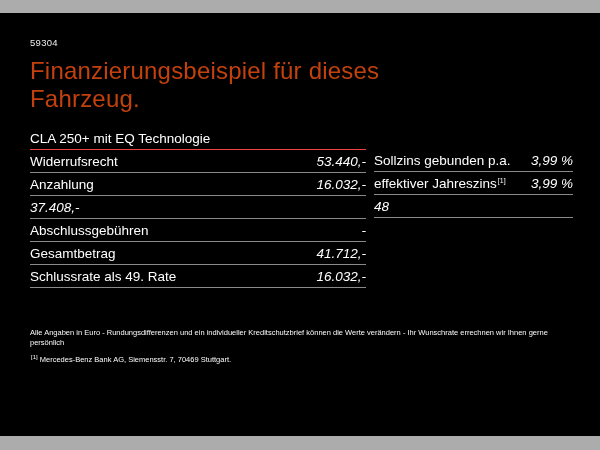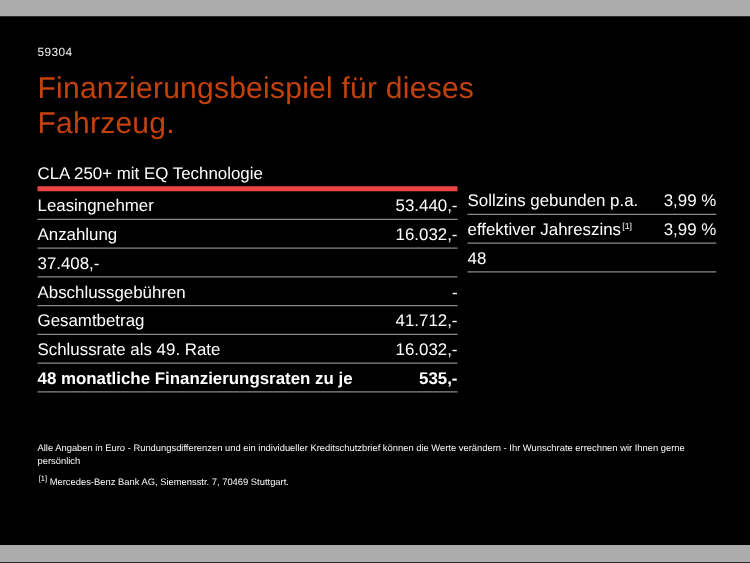--- a/index.html
+++ b/index.html
@@ -35,22 +35,22 @@
   .row {
     display: flex;
     justify-content: space-between;
     align-items: baseline;
     padding: 4px 0 2px 0;
     border-bottom: 1px solid #8a8a8a;
     font-size: 13.5px;
     line-height: 16px;
     height: 16px;
   }
-  .subtitle-row { border-bottom: 4px solid #ef4444; }
-  .row .val { white-space: nowrap; }
+  .subtitle-row { border-bottom: 1px solid #ef4444; }
+  .row .val { white-space: nowrap; font-style: italic; }
   .row.bold { font-weight: bold; }
 
   sup.fn { font-size: 7px; vertical-align: super; line-height: 0; margin-left: 1px; }
 
   .footer { margin-top: 40px; font-size: 7.5px; line-height: 10px; color: #fbfbfb; }
   .footer p { margin: 0; }
   .footer .bold-note { font-weight: bold; margin-bottom: 2px; }
   .footer .footnote { margin-top: 7px; }
   .footer sup.fn { font-size: 6px; }
 </style>
@@ -65,45 +65,41 @@
 
   <h1 class="title"><span>Finanzierungsbeispiel für dieses</span><br><span>Fahrzeug.</span></h1>
 
   <div class="columns">
 
     <div class="left-col">
       <div class="row subtitle-row">
         <span class="lbl">CLA 250+ mit EQ Technologie</span>
       </div>
       <div class="row">
-        <span class="lbl">Leasingnehmer</span>
+        <span class="lbl">Widerrufsrecht</span>
         <span class="val">53.440,-</span>
       </div>
       <div class="row">
         <span class="lbl">Anzahlung</span>
         <span class="val">16.032,-</span>
       </div>
       <div class="row">
         <span class="val">37.408,-</span>
       </div>
       <div class="row">
         <span class="lbl">Abschlussgebühren</span>
         <span class="val">-</span>
       </div>
       <div class="row">
         <span class="lbl">Gesamtbetrag</span>
         <span class="val">41.712,-</span>
       </div>
       <div class="row">
         <span class="lbl">Schlussrate als 49. Rate</span>
         <span class="val">16.032,-</span>
-      </div>
-      <div class="row bold">
-        <span class="lbl">48 monatliche Finanzierungsraten zu je</span>
-        <span class="val">535,-</span>
       </div>
     </div>
 
     <div class="right-col">
       <div class="row">
         <span class="lbl">Sollzins gebunden p.a.</span>
         <span class="val">3,99 %</span>
       </div>
       <div class="row">
         <span class="lbl"><span>effektiver Jahreszins</span><sup class="fn">[1]</sup></span>

